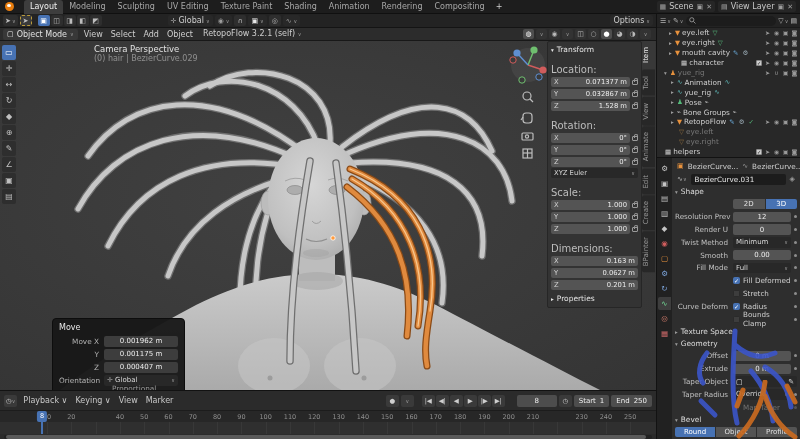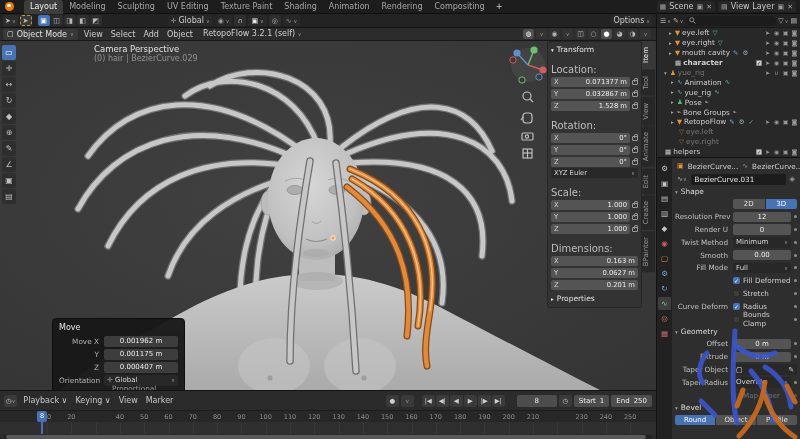--- a/index.html
+++ b/index.html
@@ -659,21 +659,21 @@
             <span class="ol-ic" style="color: rgb(107, 173, 222);">✎</span>
             <span class="ol-ic" style="color: rgb(154, 171, 181);">⚙</span>
           </span>
           <span class="ol-right">
             <span class="rc">➤</span>
             <span class="rc">◉</span>
             <span class="rc">▣</span>
             <span class="rc">◙</span>
           </span>
         </div>
-        <div class="ol-row" style="padding-left: 12px; font-weight: bold;">
+        <div class="ol-row" style="padding-left: 18px;">
           <span class="tri"></span>
           <span class="ol-ic" style="color: rgb(207, 207, 207);">▦</span>
           <span class="ol-label">character</span>
           <span class="ol-trail"></span>
           <span class="ol-right">
             <span class="olcb">✓</span>
             <span class="rc">➤</span>
             <span class="rc">◉</span>
             <span class="rc">▣</span>
             <span class="rc">◙</span>
@@ -867,20 +867,24 @@
           </div>
           <span class="adot"></span>
         </div>
     <div class="pc-row">
       <div class="plabel"></div>
       <div class="pchk">
             <span class="cb"></span>
             <span>Bounds Clamp</span>
           </div>
           <span class="adot"></span>
+        </div>
+    <div class="sec">
+      <span class="tri">▸</span>
+          <span>Texture Space</span>
         </div>
     <div class="sec">
       <span class="tri">▾</span>
           <span>Geometry</span>
         </div>
     <div class="pc-row">
       <div class="plabel">Offset</div>
       <div class="pfield">0 m</div>
           <span class="adot"></span>
         </div>

